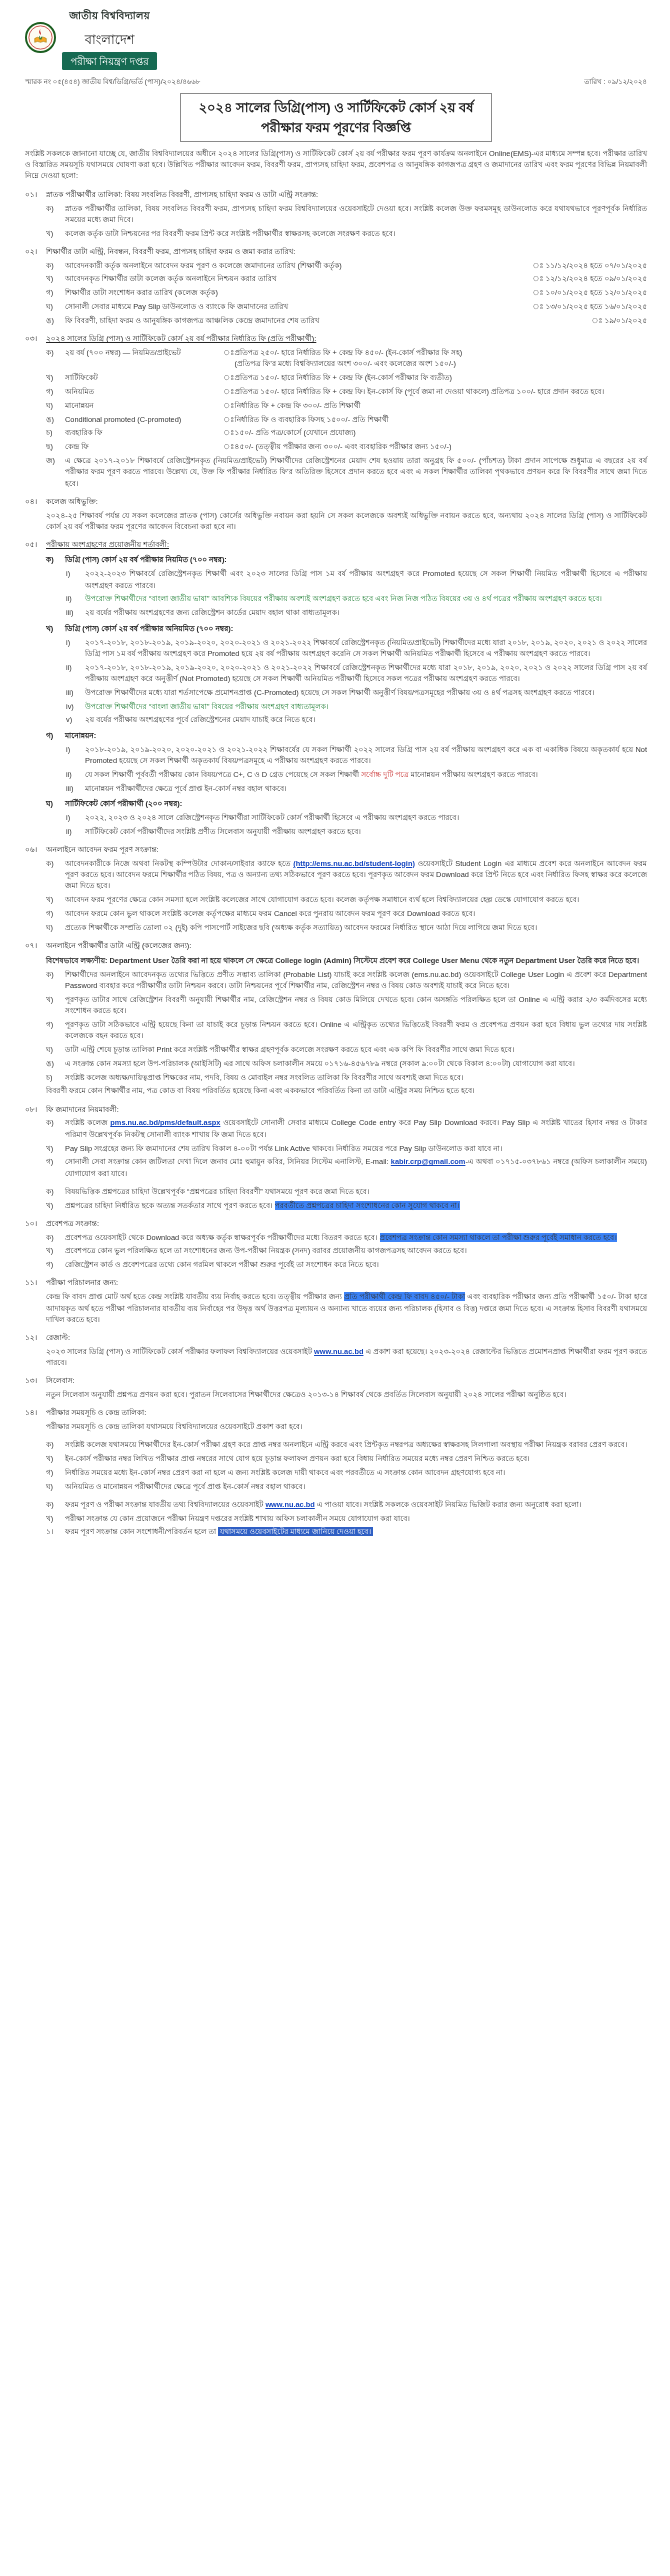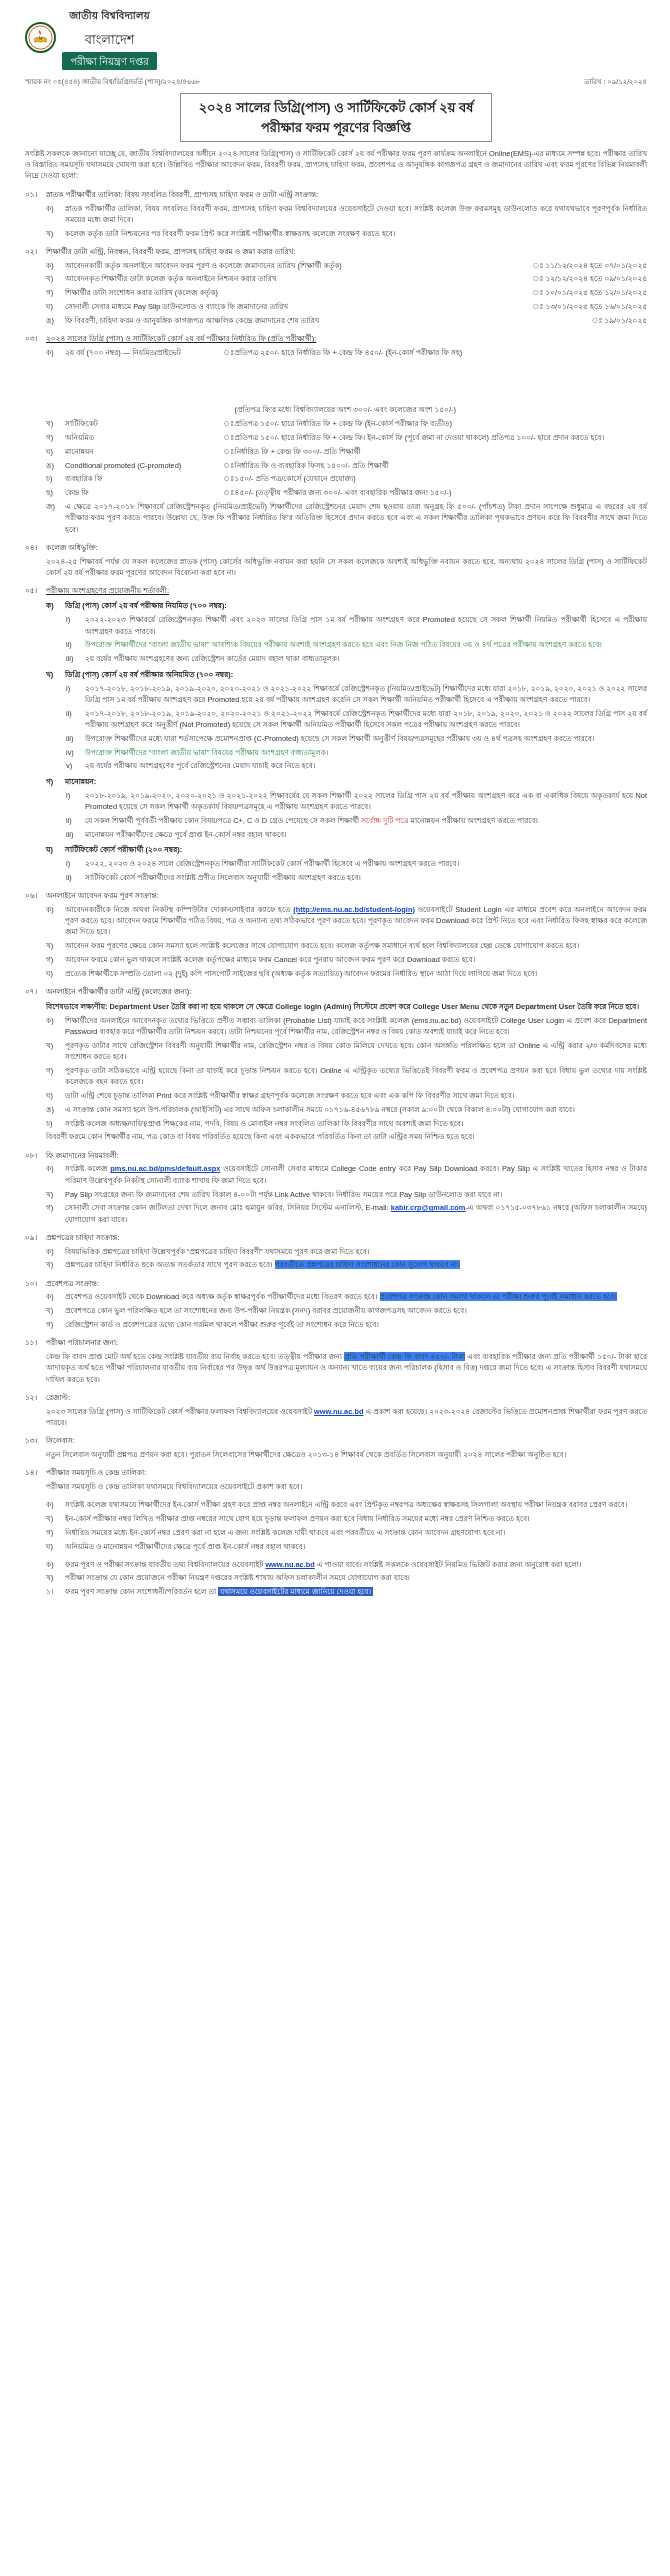--- a/index.html
+++ b/index.html
@@ -33,21 +33,21 @@
   .item-label{width:19px; flex:none;}
   .item-body{flex:1; text-align:justify;}
   .item-date{flex:none; margin-left:8.4px; white-space:nowrap;}
   .para{margin-top:2.6px; padding-left:21px; text-align:justify;}
   .subhead{display:flex; font-weight:bold; margin-top:4.2px; padding-left:21px; color:#222;}
   .fee{display:flex; margin-top:2.6px; padding-left:21px;}
   .fee-label{width:19px; flex:none;}
   .fee-name{width:158px; flex:none;}
   .fee-colon{width:11.6px; flex:none; text-align:center;}
   .fee-desc{flex:1; text-align:justify;}
-  .fee-desc .d2{display:block;margin-top:46px;}
+  .fee-desc .d2{display:block;}
   .note{margin-top:3.7px; padding-left:21px; text-align:justify; font-weight:bold;}
 
   
   .seg-n{} 
   .seg-b{font-weight:bold;}
   .seg-g{color:#1e7e34;}
   .seg-r{color:#c62828;}
   .seg-link{color:#1546c0; text-decoration:underline;font-weight:bold;}
   .seg-hly{background:#3b82f6;}
   .seg-hlb{background:#2f5fc4; color:#fff; padding:0 1.6px;}
@@ -333,24 +333,20 @@
         <div class="item">
           <span class="item-label">খ)</span>
           <span class="item-body">Pay Slip সংগ্রহের জন্য ফি জমাদানের শেষ তারিখ বিকাল ৪-০০টা পর্যন্ত Link Active থাকবে। নির্ধারিত সময়ের পরে Pay Slip ডাউনলোড করা যাবে না।</span>
         </div>
         <div class="item">
           <span class="item-label">গ)</span>
           <span class="item-body"><span class="seg-n">সোনালী সেবা সংক্রান্ত কোন জটিলতা দেখা দিলে জনাব মোঃ হুমায়ুন কবির, সিনিয়র সিস্টেম এনালিস্ট, E-mail: </span><span class="seg-link">kabir.crp@gmail.com</span><span class="seg-n">-এ অথবা ০১৭১৫-০৩৭৮৬১ নম্বরে (অফিস চলাকালীন সময়ে) যোগাযোগ করা যাবে।</span></span>
         </div>
       </div>
       <div class="section">
-        <div class="sec-head">
-          <span class="sec-num">০৯।</span>
-          <span class="sec-title">প্রশ্নপত্রের চাহিদা সংক্রান্ত:</span>
-        </div>
         <div class="item">
           <span class="item-label">ক)</span>
           <span class="item-body">বিষয়ভিত্তিক প্রশ্নপত্রের চাহিদা উল্লেখপূর্বক “প্রশ্নপত্রের চাহিদা বিবরণী” যথাসময়ে পূরণ করে জমা দিতে হবে।</span>
         </div>
         <div class="item">
           <span class="item-label">খ)</span>
           <span class="item-body"><span class="seg-n">প্রশ্নপত্রের চাহিদা নির্ধারিত ছকে অত্যন্ত সতর্কতার সাথে পূরণ করতে হবে। </span><span class="seg-hly">পরবর্তীতে প্রশ্নপত্রের চাহিদা সংশোধনের কোন সুযোগ থাকবে না।</span></span>
         </div>
       </div>
       <div class="section">

